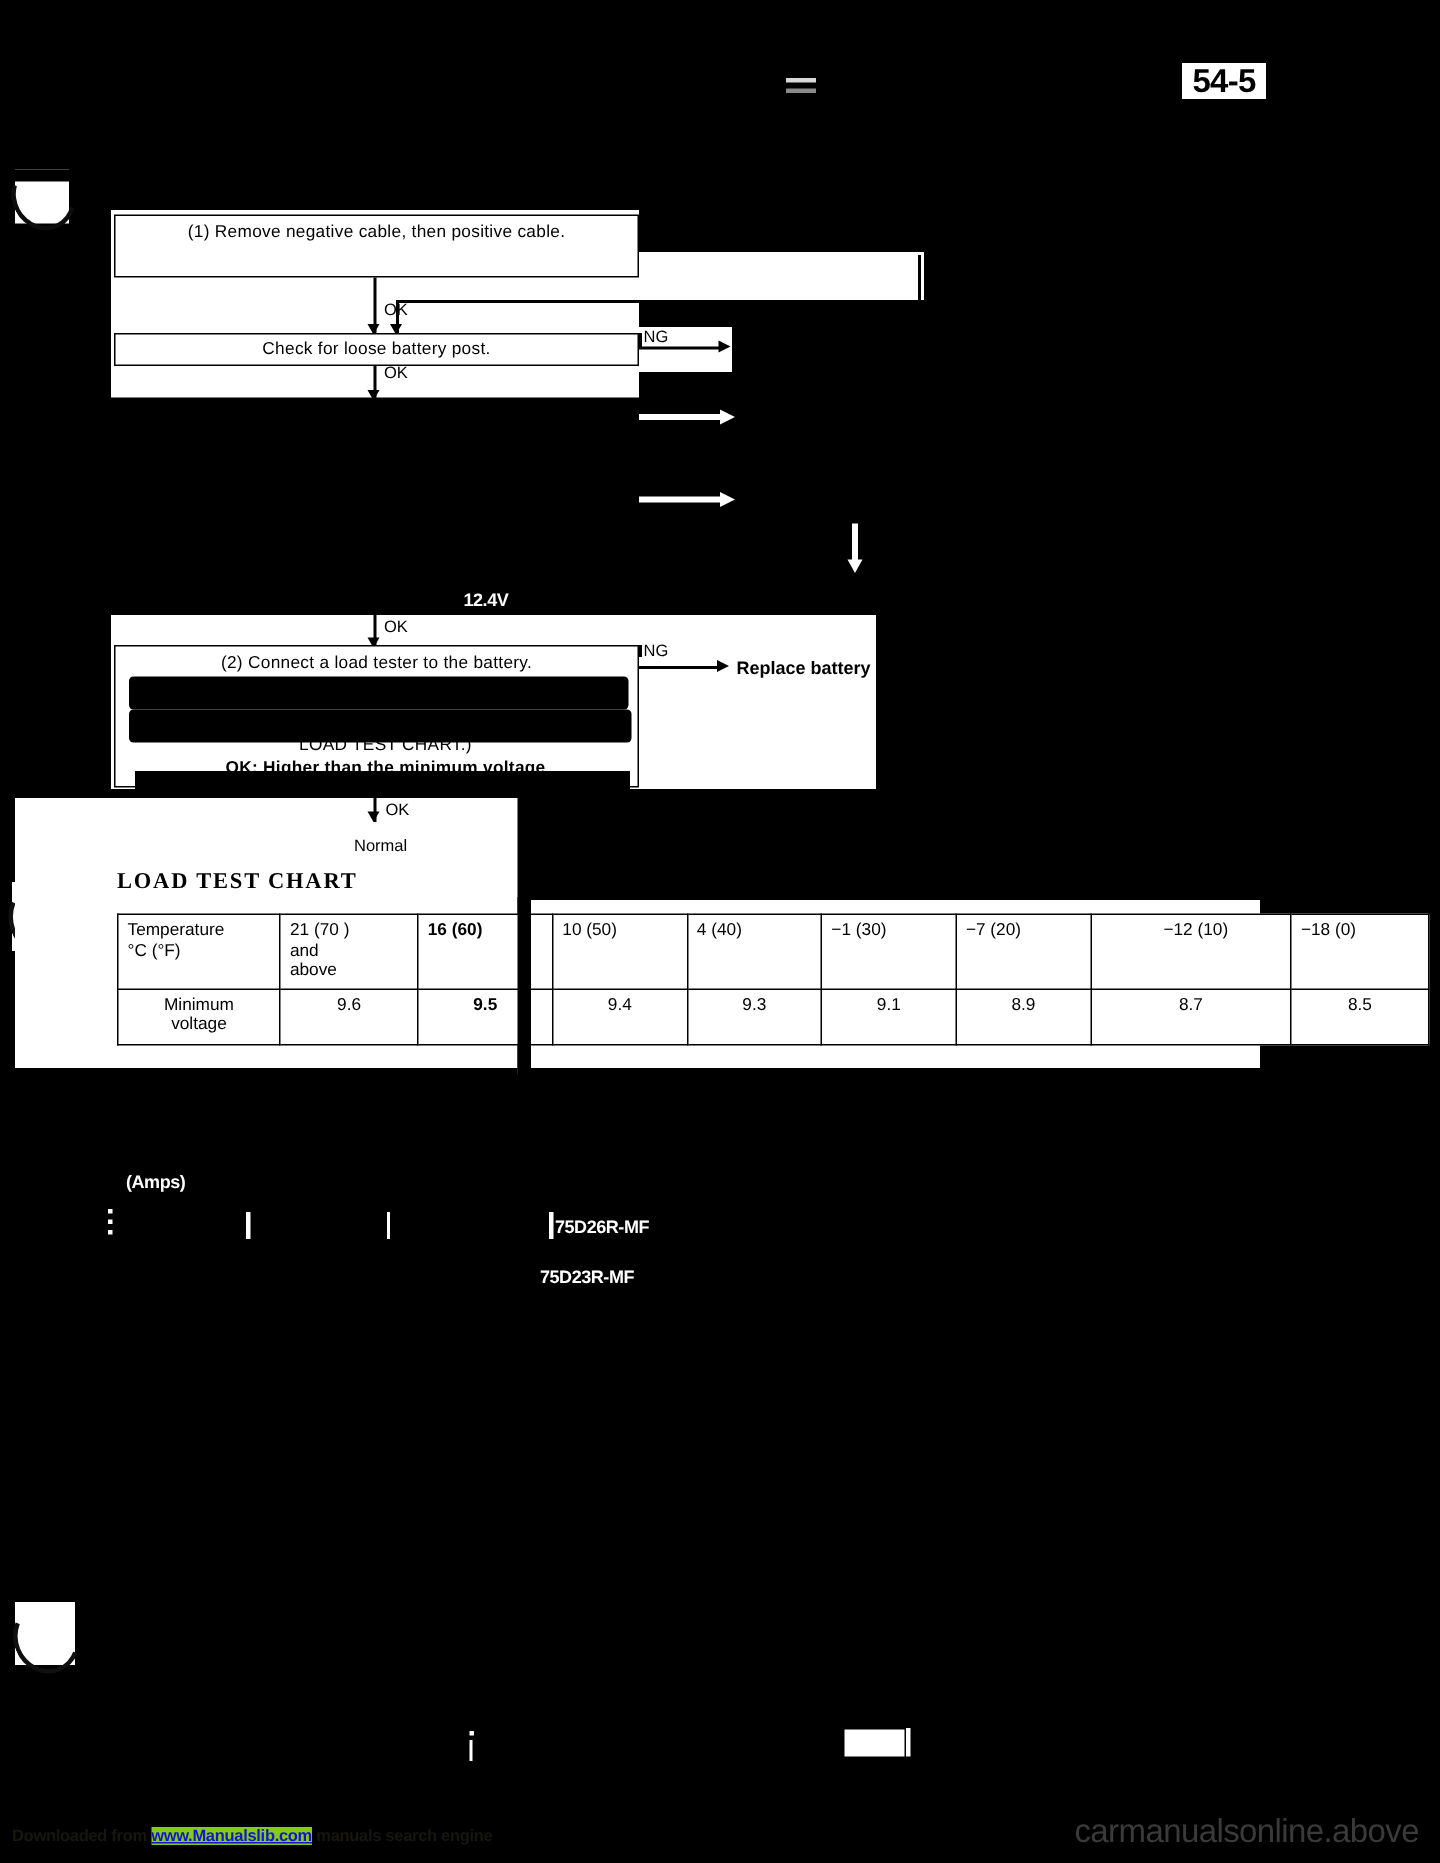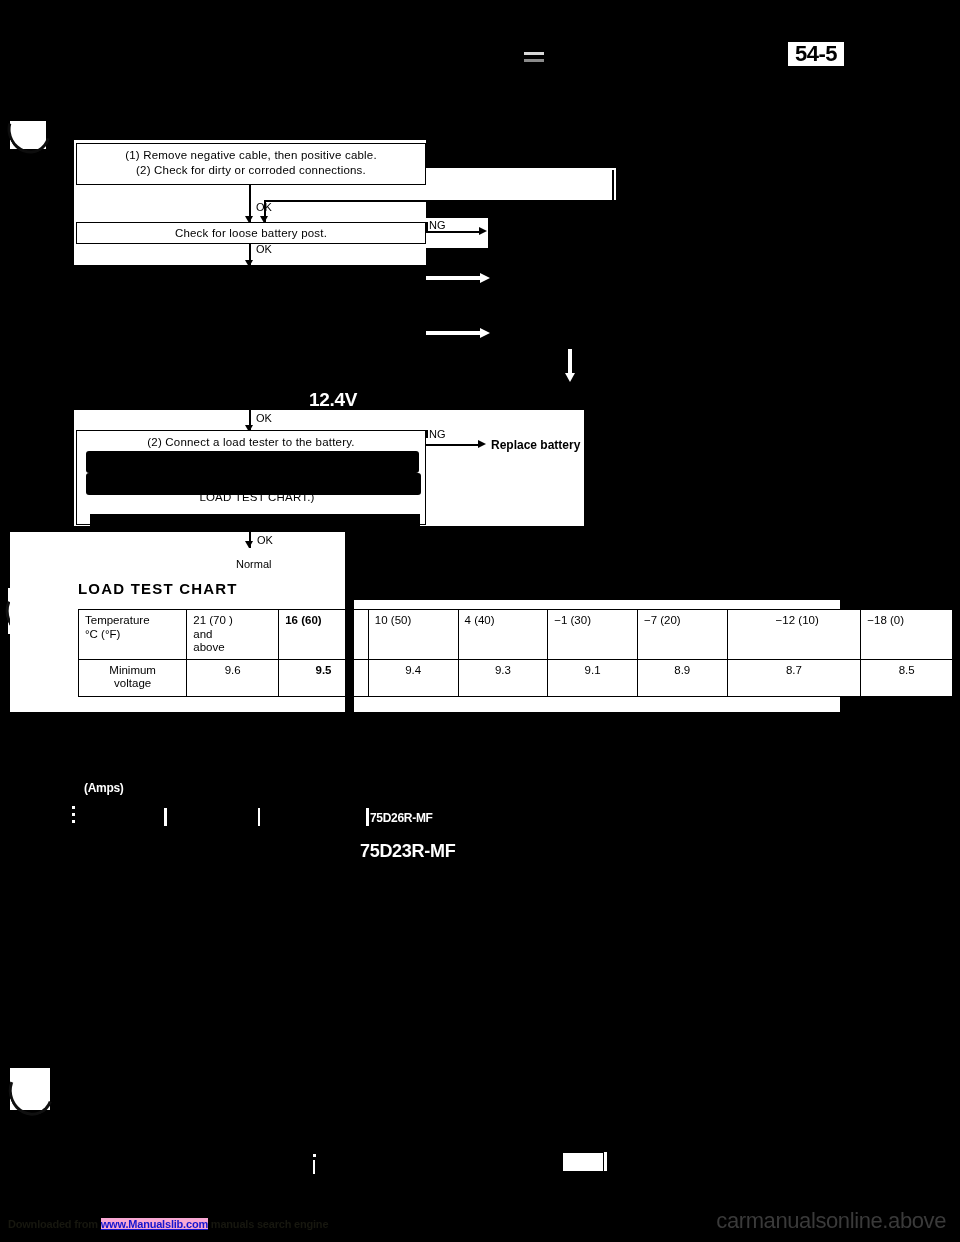--- a/index.html
+++ b/index.html
@@ -61,27 +61,27 @@
     border-top:5px solid transparent;border-bottom:5px solid transparent;
     border-left:10px solid #000;}
   .warrow-down{position:absolute;width:0;height:0;
     border-left:5px solid transparent;border-right:5px solid transparent;
     border-top:9px solid #000;}
 
   .lbl{position:absolute;font-size:11px;color:#000;line-height:12px;white-space:nowrap;}
   .lbl-b{font-weight:bold;font-size:12px;}
 
   
-  .invlbl{position:absolute;color:#fff;font-weight:bold;font-size:19px;
+  .invlbl{position:absolute;color:#fff;font-weight:bold;font-size:12px;
     line-height:14px;white-space:nowrap;letter-spacing:-0.3px;}
 
   
   #load-test-chart-title{
     position:absolute;left:78px;top:580px;
-    font-size:15px;font-weight:bold;letter-spacing:1.2px;color:#000;
+    font-size:15px;font-weight:bold;letter-spacing:1.2px;color:#000;font-family:Liberation Serif, serif;
   }
   table.ltc{
     position:absolute;border-collapse:collapse;
     font-size:11.5px;color:#000;
     background:#fff;
   }
   table.ltc td{
     border:1.2px solid #000;
     padding:4px 6px;
     vertical-align:top;
@@ -93,21 +93,21 @@
 
   
   .mask{position:absolute;background:#000;}
 
   
   #footer-download{
     position:absolute;left:8px;top:1218px;
     font-size:11px;font-weight:bold;color:#17170f;white-space:nowrap;
     letter-spacing:-0.2px;
   }
-  #footer-download .lnk{color:#1515cf;background:#f9a8d4;text-decoration:underline;margin-top:19px;}
+  #footer-download .lnk{color:#1515cf;background:#84cc16;text-decoration:underline;margin-top:19px;}
   #watermark{
     position:absolute;right:14px;top:1208px;
     font-size:22px;color:#3a3a3a;letter-spacing:-0.4px;white-space:nowrap;
   }
 </style>
 </head>
 <body>
 
 <div class="page">
 
@@ -130,21 +130,20 @@
   <div class="paper" style="left:10px;top:1068px;width:40px;height:42px;"></div>
   <div class="arc" style="left:9px;top:1068px;width:38px;height:42px;border-color:#101010;
               border-right-color:transparent;border-top-color:transparent;transform:rotate(-22deg);"></div>
 
   <div class="paper" style="left:74px;top:140px;width:352px;height:125px;"></div>
   <div class="paper" style="left:426px;top:168px;width:190px;height:32px;"></div>
   <div class="paper" style="left:426px;top:218px;width:62px;height:30px;"></div>
 
   <div class="fcbox" style="left:76px;top:143px;width:350px;height:42px;">
     <div class="ln">(1) Remove  negative  cable,  then  positive  cable.</div>
-    <div class="ln">(2) Check  for  dirty  or  corroded  connections.</div>
   </div>
 
   <div class="hline" style="left:426px;top:152px;width:58px;"></div>
   <div class="vline" style="left:426px;top:143px;height:10px;"></div>
   <div class="arrow-right" style="left:482px;top:149px;"></div>
   <div class="lbl" style="left:429px;top:140px;">NG</div>
 
   <div class="vline" style="left:612px;top:170px;height:32px;"></div>
   <div class="hline" style="left:264px;top:200px;width:350px;"></div>
   <div class="vline" style="left:264px;top:200px;height:22px;"></div>
@@ -180,20 +179,21 @@
 
   <div class="paper" style="left:74px;top:410px;width:510px;height:116px;"></div>
 
   <div class="vline" style="left:249px;top:410px;height:22px;"></div>
   <div class="arrow-down" style="left:245px;top:425px;"></div>
   <div class="lbl" style="left:256px;top:412px;">OK</div>
 
   <div class="fcbox" style="left:76px;top:430px;width:350px;height:95px;padding-top:4px;overflow:hidden;">
     <div class="ln">(2) Connect  a  load  tester  to  the  battery.</div>
     <div class="ln" style="margin-top:40px;margin-left:12px;">LOAD TEST CHART.)</div>
+    <div class="ln" style="margin-left:12px;font-weight:bold;">OK: Higher than the minimum voltage</div>
   </div>
 
   <div class="mask" style="left:86px;top:451px;width:333px;height:22px;border-radius:3px;"></div>
   <div class="mask" style="left:86px;top:473px;width:335px;height:22px;border-radius:3px;"></div>
   <div class="mask" style="left:90px;top:514px;width:330px;height:14px;"></div>
   <div class="mask" style="left:74px;top:526px;width:510px;height:6px;"></div>
 
   <div class="vline" style="left:426px;top:430px;height:8px;"></div>
   <div class="hline" style="left:426px;top:444px;width:55px;"></div>
   <div class="arrow-right" style="left:478px;top:440px;"></div>
@@ -241,21 +241,21 @@
       </tr>
     </tbody>
   </table>
 
   <div class="mask" style="left:345px;top:598px;width:9px;height:118px;"></div>
   <div class="mask" style="left:10px;top:712px;width:335px;height:6px;"></div>
 
   <div class="invlbl" style="left:84px;top:781px;font-size:12px;">(Amps)</div>
 
   <div class="invlbl" style="left:370px;top:811px;font-size:12px;">75D26R-MF</div>
-  <div class="invlbl" style="left:360px;top:844px;font-size:18px;">75D23R-MF</div>
+  <div class="invlbl" style="left:360px;top:844px;font-size:12px;">75D23R-MF</div>
 
   <div class="paper" style="left:72px;top:806px;width:3px;height:3px;"></div>
   <div class="paper" style="left:72px;top:813px;width:3px;height:3px;"></div>
   <div class="paper" style="left:72px;top:820px;width:3px;height:3px;"></div>
   <div class="paper" style="left:164px;top:808px;width:3px;height:18px;"></div>
   <div class="paper" style="left:258px;top:808px;width:2px;height:18px;"></div>
   <div class="paper" style="left:366px;top:808px;width:3px;height:18px;"></div>
 
   <div class="paper" style="left:313px;top:1154px;width:3px;height:3px;"></div>
   <div class="paper" style="left:313px;top:1160px;width:2px;height:14px;"></div>

